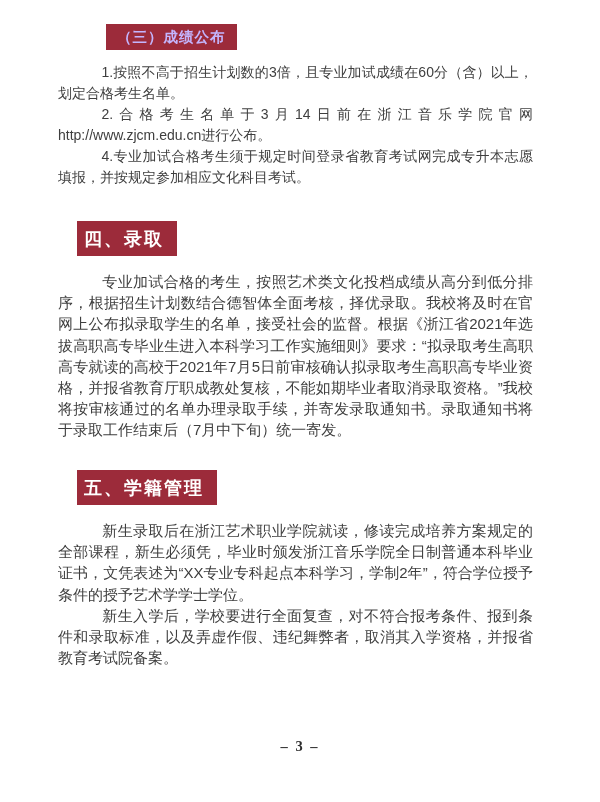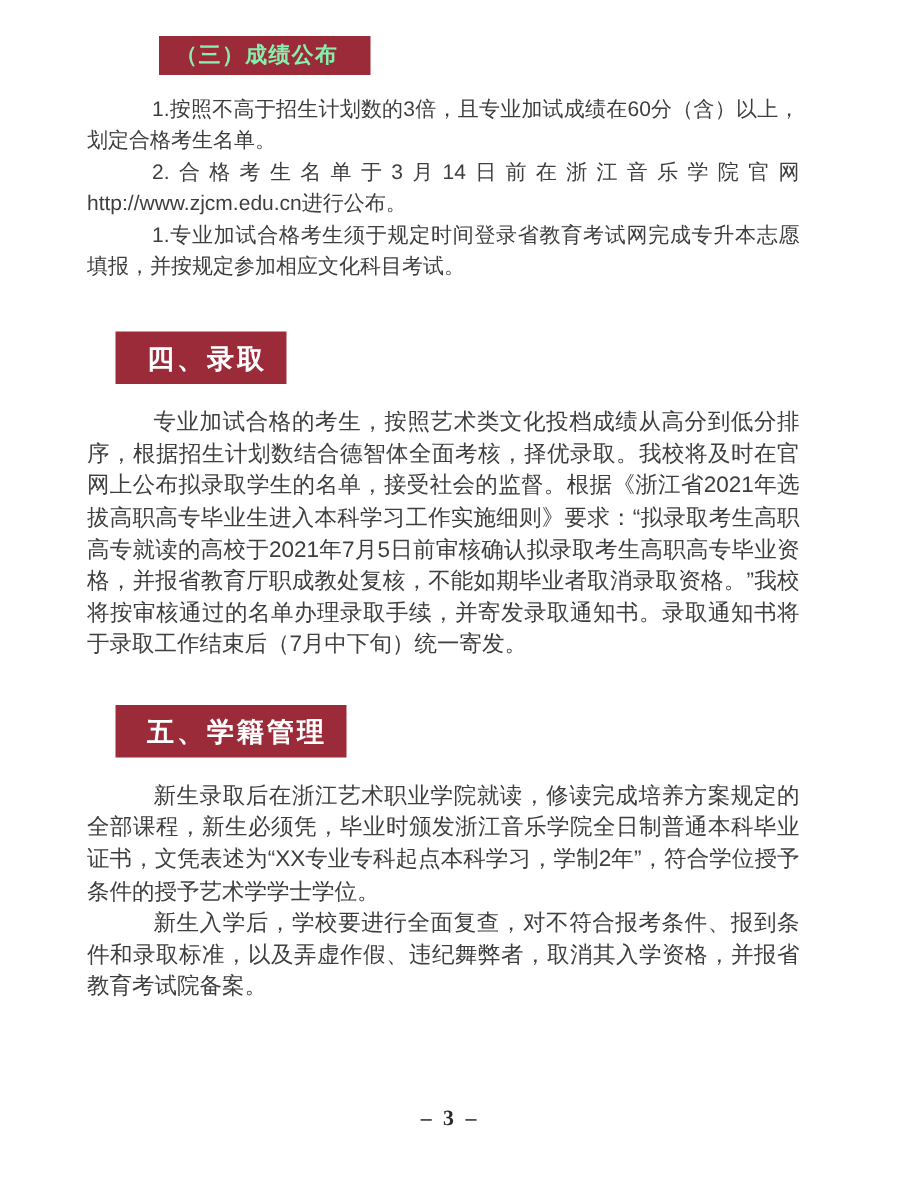--- a/index.html
+++ b/index.html
@@ -12,25 +12,25 @@
     color:#3e3e3e;
     overflow:hidden;
   }
   .content{position:absolute;left:58px;right:67px;}
   
   .sec-score{top:24px;}
   .sub-badge{
     display:inline-block;
     margin-left:48px;
     background:#9c2b3a;
-    color:#86efac;
+    color:#c4b5fd;
     font-weight:bold;
     font-size:14.5px;
     line-height:1;
-    padding:6px 21px 5px 11px;
+    padding:6px 11px 5px 11px;
     letter-spacing:1px;
   }
   .item-list{margin-top:12px;}
   .doc-item{
     font-size:14px;
     line-height:21px;
     text-indent:3.1em;
     text-align:justify;
     margin:0;
   }
@@ -39,21 +39,21 @@
   .sec-status{top:470px;}
   .big-badge{
     display:inline-block;
     margin-left:19px;
     background:#9c2b3a;
     color:#ffffff;
     font-family:"Liberation Serif","DejaVu Serif",serif;
     font-weight:bold;
     font-size:18px;
     line-height:1;
-    padding:9px 13px 8px 21px;
+    padding:9px 13px 8px 7px;
     letter-spacing:2px;
   }
   .para-block{margin-top:15px;}
   .doc-para{
     font-size:15px;
     line-height:21.2px;
     text-indent:2.95em;
     text-align:justify;
     margin:0;
   }
@@ -72,21 +72,21 @@
 </head>
 <body>
 
 <div class="page">
 
   <div class="content sec-score">
     <div class="sub-badge">（三）成绩公布</div>
     <div class="item-list">
       <p class="doc-item">1.按照不高于招生计划数的3倍，且专业加试成绩在60分（含）以上，划定合格考生名单。</p>
       <p class="doc-item">2.合格考生名单于3月14日前在浙江音乐学院官网 http://www.zjcm.edu.cn进行公布。</p>
-      <p class="doc-item">1.专业加试合格考生须于规定时间登录省教育考试网完成专升本志愿填报，并按规定参加相应文化科目考试。</p>
+      <p class="doc-item">4.专业加试合格考生须于规定时间登录省教育考试网完成专升本志愿填报，并按规定参加相应文化科目考试。</p>
     </div>
   </div>
 
   <div class="content sec-admission">
     <div class="big-badge">四、录取</div>
     <div class="para-block">
       <p class="doc-para">专业加试合格的考生，按照艺术类文化投档成绩从高分到低分排序，根据招生计划数结合德智体全面考核，择优录取。我校将及时在官网上公布拟录取学生的名单，接受社会的监督。根据《浙江省2021年选拔高职高专毕业生进入本科学习工作实施细则》要求：“拟录取考生高职高专就读的高校于2021年7月5日前审核确认拟录取考生高职高专毕业资格，并报省教育厅职成教处复核，不能如期毕业者取消录取资格。”我校将按审核通过的名单办理录取手续，并寄发录取通知书。录取通知书将于录取工作结束后（7月中下旬）统一寄发。</p>
     </div>
   </div>
 

